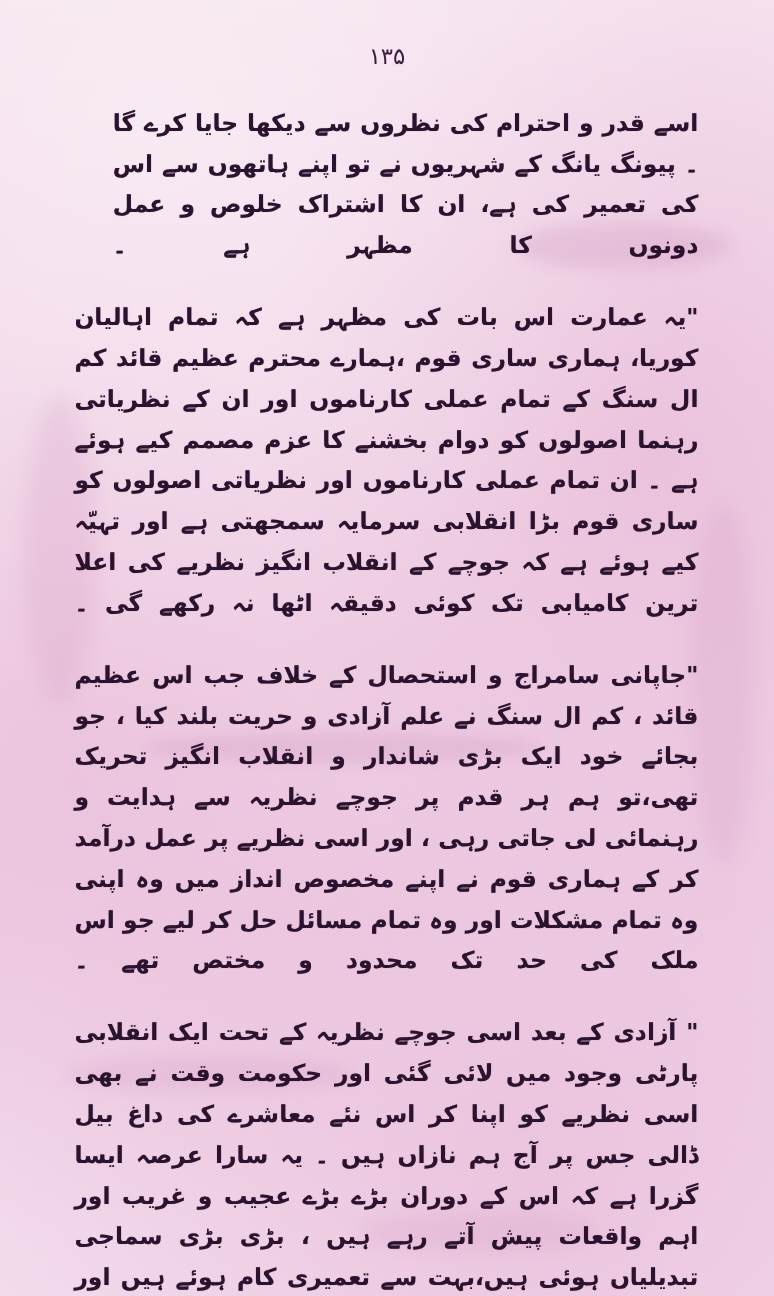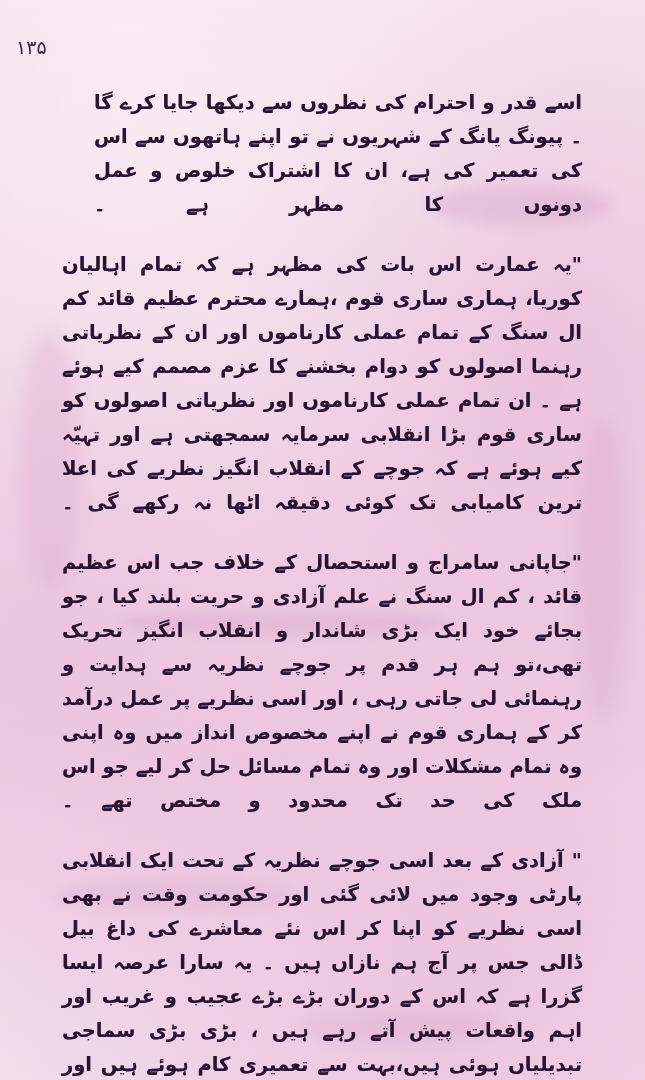--- a/index.html
+++ b/index.html
@@ -37,22 +37,23 @@
   .s1 { left: 430px; top: 185px; width: 180px; height: 40px; background: rgba(200,140,185,0.25); filter: blur(6px); }
   .s2 { left: 120px; top: 610px; width: 330px; height: 26px; background: rgba(200,140,185,0.22); filter: blur(5px); }
   .s3 { left: 55px; top: 880px; width: 240px; height: 30px; background: rgba(205,145,190,0.20); filter: blur(6px); }
   .s4 { left: 300px; top: 1010px; width: 200px; height: 34px; background: rgba(205,145,190,0.18); filter: blur(7px); }
   .s5 { left: 20px; top: 330px; width: 60px; height: 260px; background: rgba(214,160,198,0.28); filter: blur(8px); }
   .s6 { left: 575px; top: 420px; width: 55px; height: 300px; background: rgba(214,160,198,0.26); filter: blur(8px); }
 
   .page-number {
     position: absolute;
     top: 36px;
-    left: 16px;
+    left: 0;
     right: 0;
+    text-align: center;
     font-size: 19px;
     color: #3a1f3a;
     font-family: "DejaVu Sans", sans-serif;
     letter-spacing: 1px;
   }
 
   #content {
     position: absolute;
     top: 86px;
     left: 62px;

